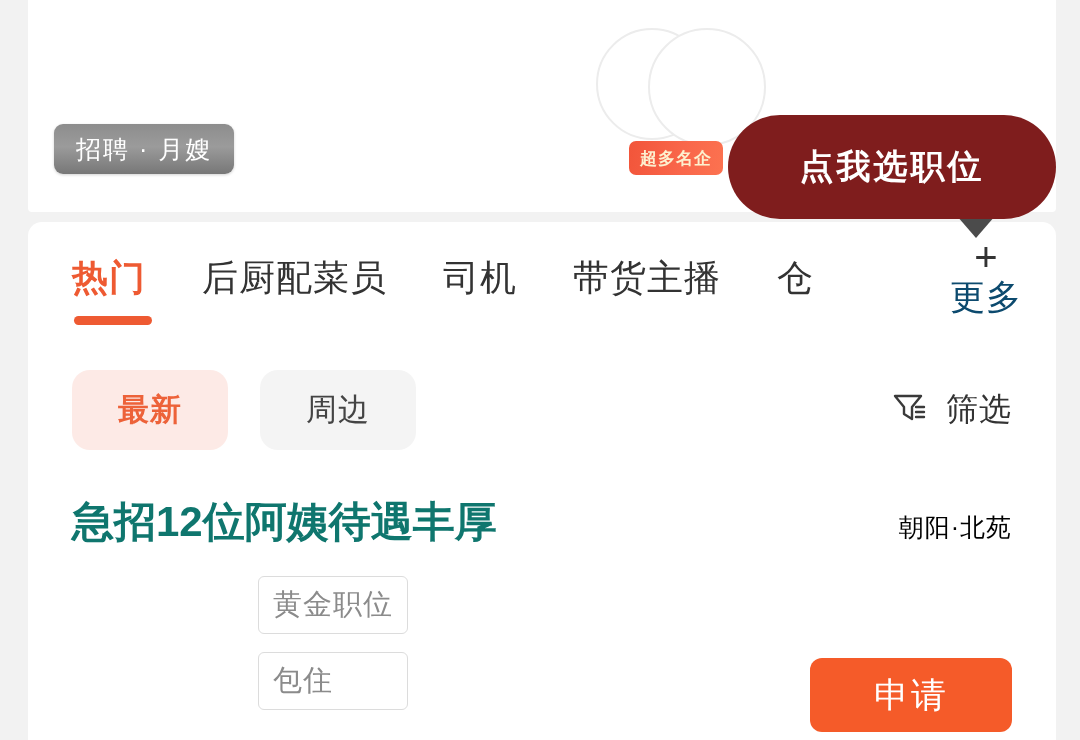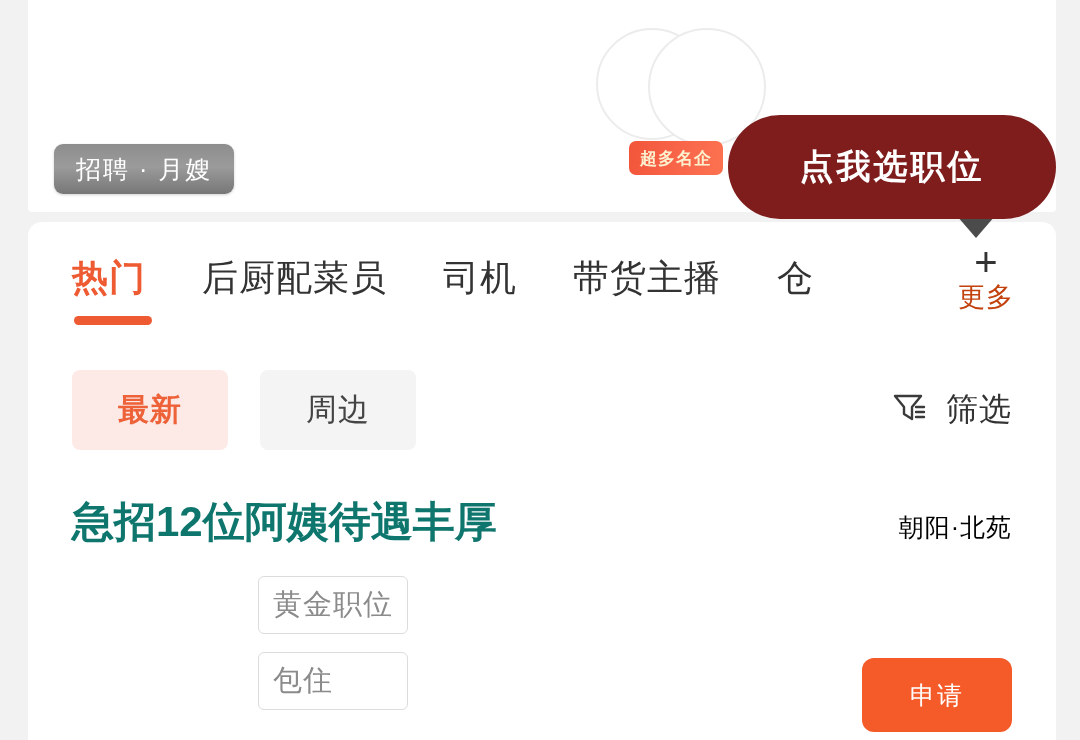--- a/index.html
+++ b/index.html
@@ -46,21 +46,20 @@
     height: 50px;
     padding: 0 22px;
     display: flex;
     align-items: center;
     border-radius: 9px;
     background: linear-gradient(to bottom, #8d8d8d 0%, #9b9b9b 45%, #777777 100%);
     color: #ffffff;
     font-size: 25px;
     letter-spacing: 2px;
     box-shadow: 0 1px 3px rgba(0,0,0,.18);
-    margin-top: 20px;
   }
 
   
   .circle-deco {
     position: absolute;
     border: 2px solid #ececec;
     border-radius: 50%;
     background: #ffffff;
   }
   .circle-a { left: 568px; top: 28px; width: 112px; height: 112px; }
@@ -190,41 +189,41 @@
     background: #ffffff;
   }
   .more-plus {
     font-size: 40px;
     line-height: 30px;
     color: #333333;
     font-weight: 400;
     margin-bottom: 2px;
   }
   .more-label {
-    font-size: 27px;
-    color: #c2410c;
+    font-size: 35px;
+    color: #0c4a6e;
     letter-spacing: 1px;
   }
 
   
   .chips-row {
     position: relative;
     height: 140px;
     display: flex;
     align-items: center;
     padding: 0 44px;
   }
   .chip {
     height: 80px;
     min-width: 156px;
     padding: 0 30px;
     display: flex;
     align-items: center;
     justify-content: center;
-    border-radius: 8px;
+    border-radius: 18px;
     font-size: 31px;
     letter-spacing: 1px;
     margin-right: 32px;
   }
   .chip.active {
     background: #fdeae6;
     color: #ed6239;
     font-weight: 700;
   }
   .chip.idle {
@@ -310,26 +309,26 @@
     font-size: 29px;
     color: #8b8b8b;
     letter-spacing: 1px;
     background: #ffffff;
     white-space: nowrap;
   }
   .apply-btn {
     position: absolute;
     right: 44px;
     bottom: -22px;
-    width: 150px;
+    width: 202px;
     height: 74px;
     border-radius: 12px;
     background: #f55b29;
     color: #ffffff;
-    font-size: 25px;
+    font-size: 35px;
     letter-spacing: 2px;
     display: flex;
     align-items: center;
     justify-content: center;
     border: none;
     font-family: inherit;
   }
 </style>
 </head>
 <body>

